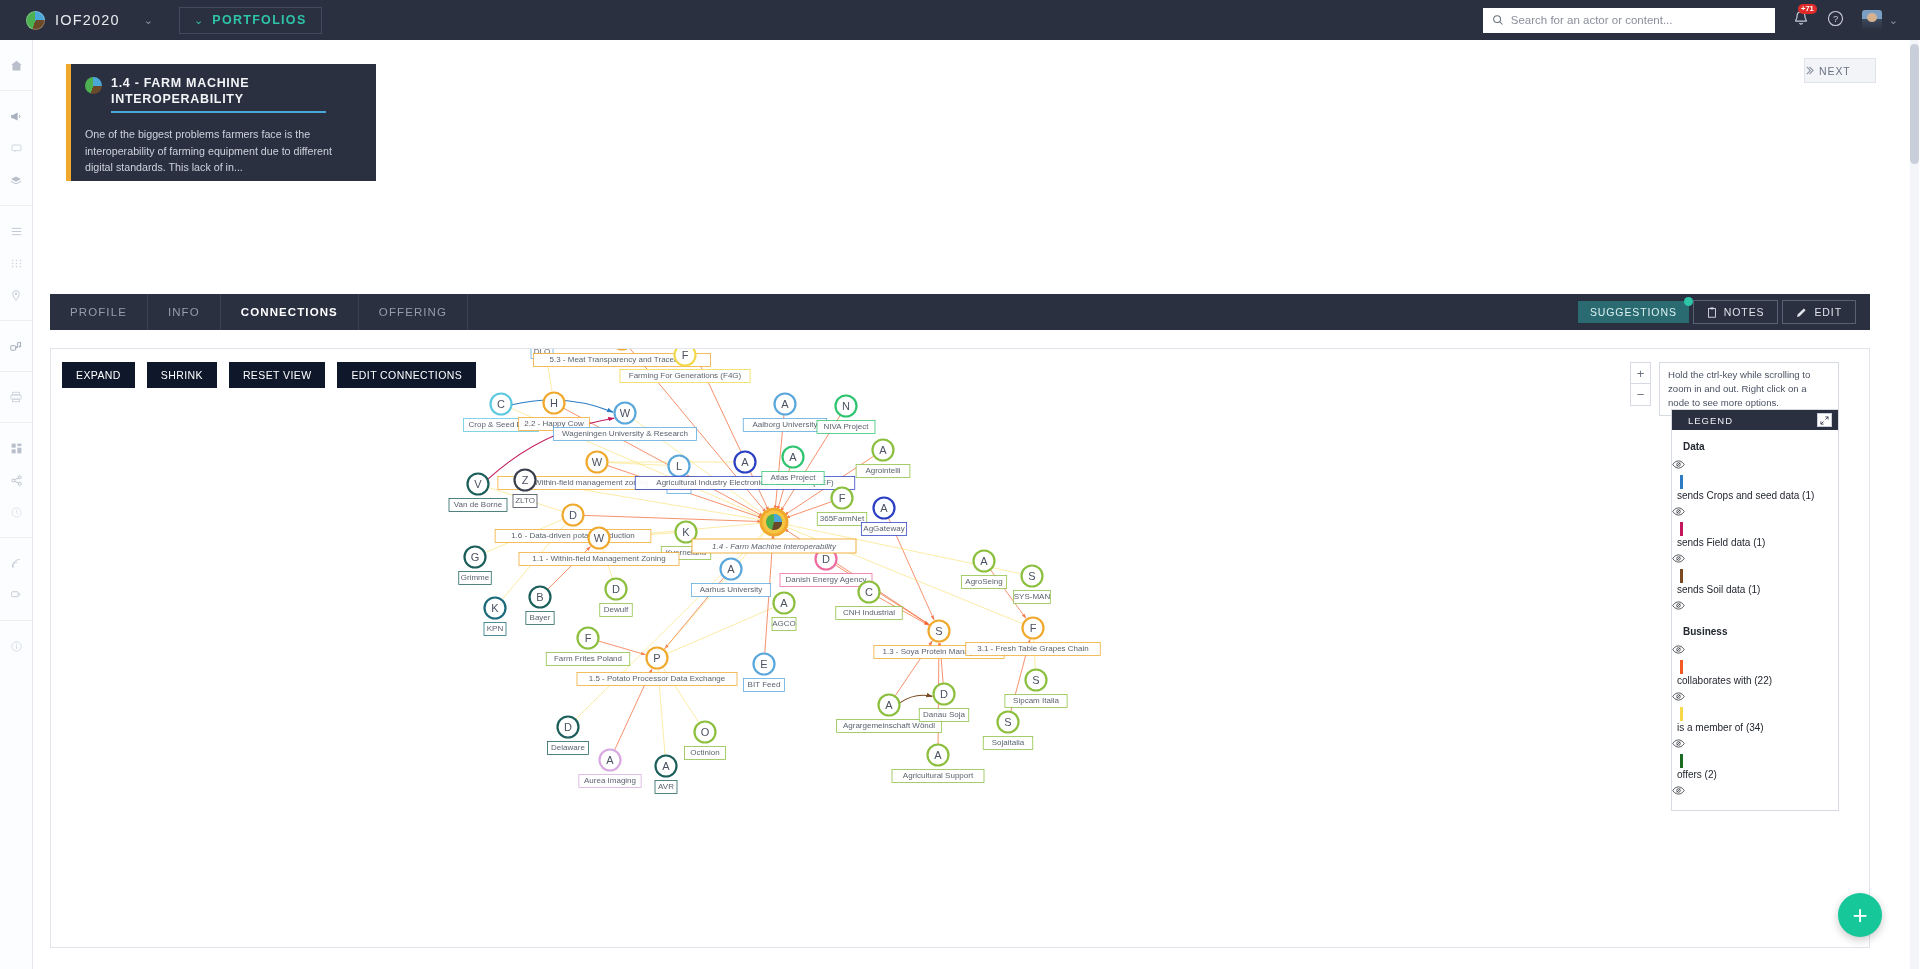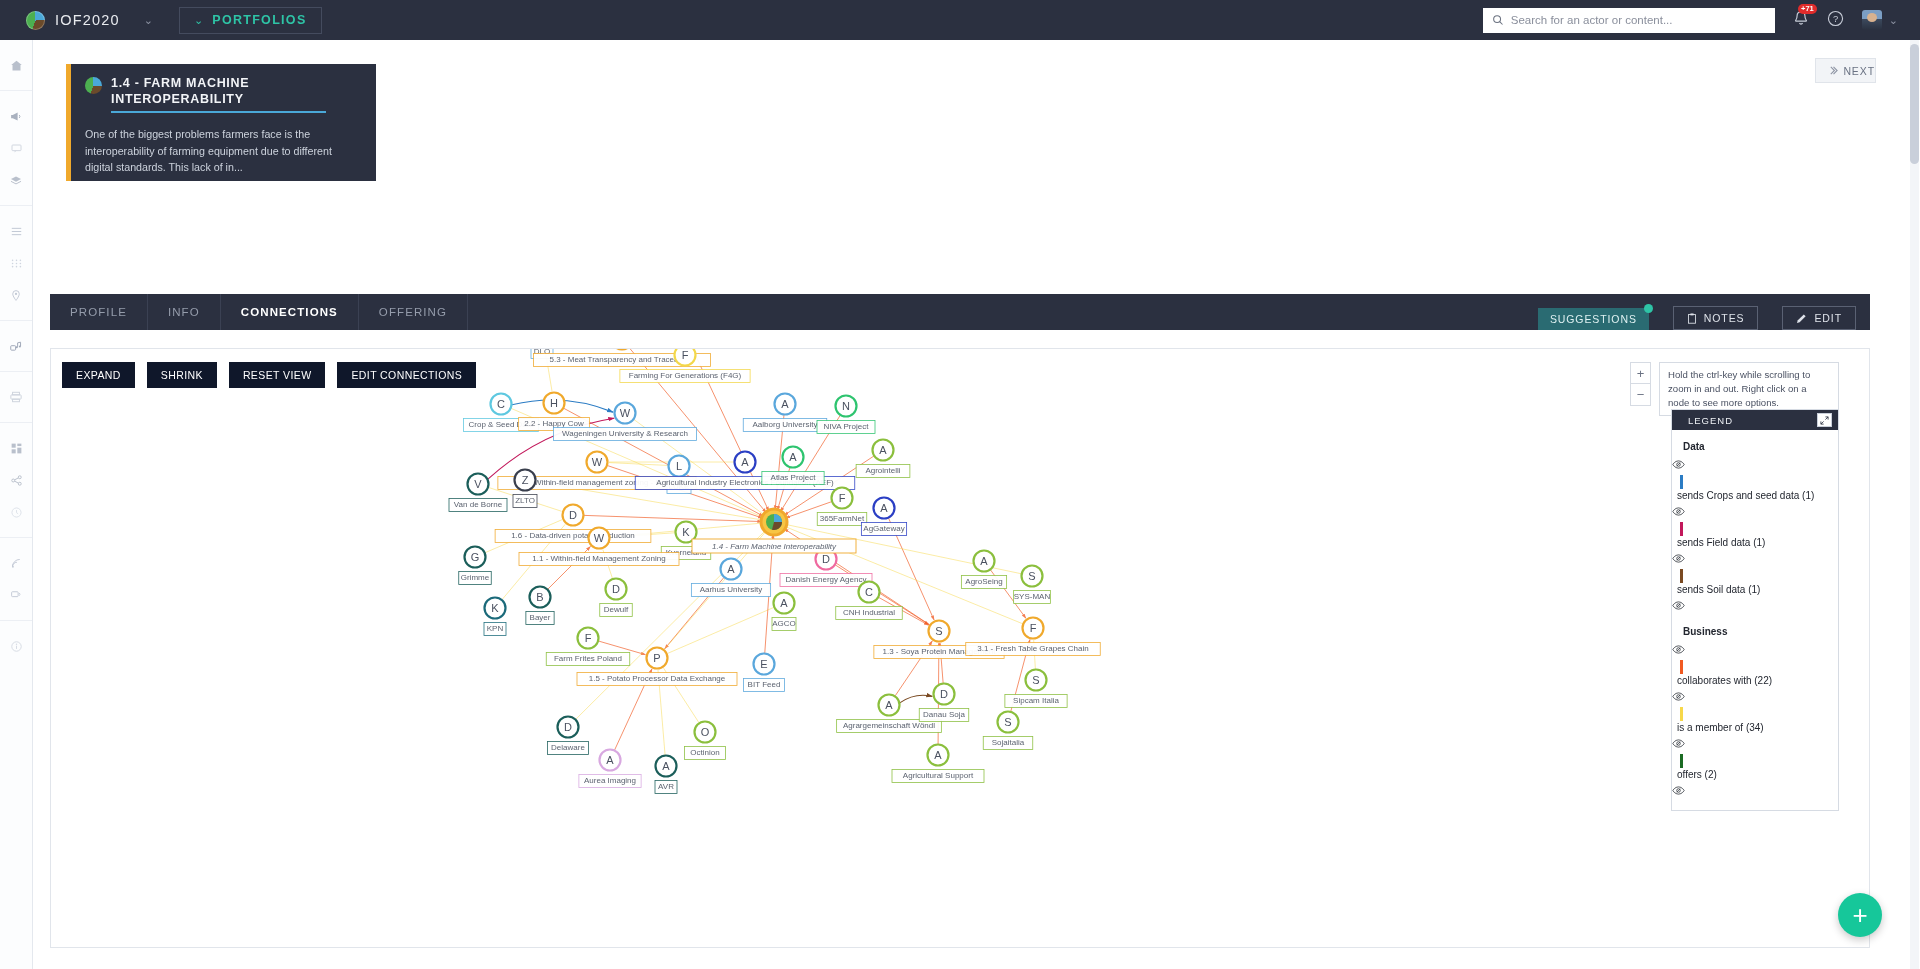--- a/index.html
+++ b/index.html
@@ -87,38 +87,38 @@
     line-height: 1.25; border-bottom: 2px solid #4aa8d8; padding-bottom: 4px;
     display: inline-block; max-width: 215px;
   }
   .hero-desc {
     color: #ccd2dc; font-size: 10.7px; line-height: 1.55; margin-top: 13px;
     max-width: 250px;
   }
 
   
   .next-btn {
-    position: absolute; right: 44px; top: 58px; width: 61px; height: 25px;
+    position: absolute; right: 44px; top: 58px; width: 72px; height: 25px;
     background: #f2f4f7; border: 1px solid #e0e4ea; color: #6a7283;
     font-size: 10.5px; letter-spacing: .9px; display: flex; align-items: center;
-    justify-content: flex-end; gap: 5px; cursor: pointer;
+    justify-content: flex-start; gap: 5px; cursor: pointer;
   }
 
   
   .tabbar {
     position: absolute; left: 50px; top: 294px; width: 1820px; height: 36px;
     background: #2b3040; display: flex; align-items: stretch;
   }
   .tab {
     display: flex; align-items: center; padding: 0 20px; color: #959cab;
     font-size: 11.5px; letter-spacing: 1.1px; border-right: 1px solid #3b4153;
     cursor: pointer;
   }
   .tab.active { color: #ffffff; font-weight: bold; }
-  .tabbar-actions { margin-left: auto; display: flex; align-items: flex-end; gap: 24px; padding-right: 14px; }
+  .tabbar-actions { margin-left: auto; display: flex; align-items: center; gap: 4px; padding-right: 14px; }
   .sugg-btn {
     position: relative; background: #2a6b72; color: #dff1f2; font-size: 10.5px;
     letter-spacing: .9px; padding: 5px 12px; cursor: pointer;
   }
   .sugg-dot {
     position: absolute; top: -4px; right: -4px; width: 9px; height: 9px;
     border-radius: 50%; background: #2ec4a6;
   }
   .ghost-btn {
     border: 1px solid #5a6173; color: #dfe3ea; font-size: 10.5px; letter-spacing: .9px;

